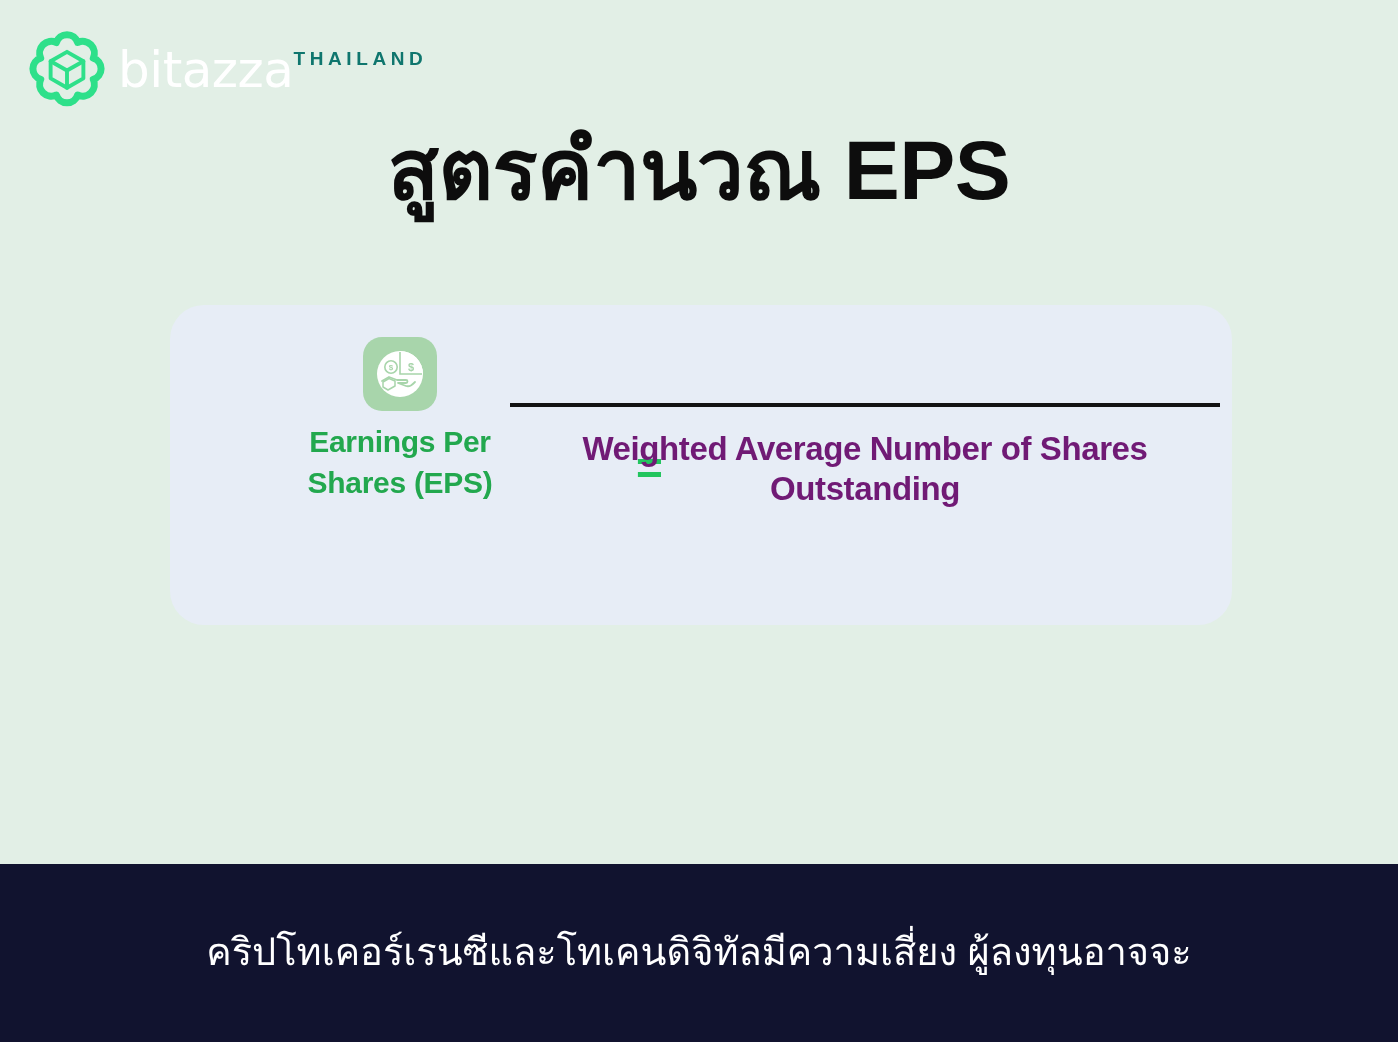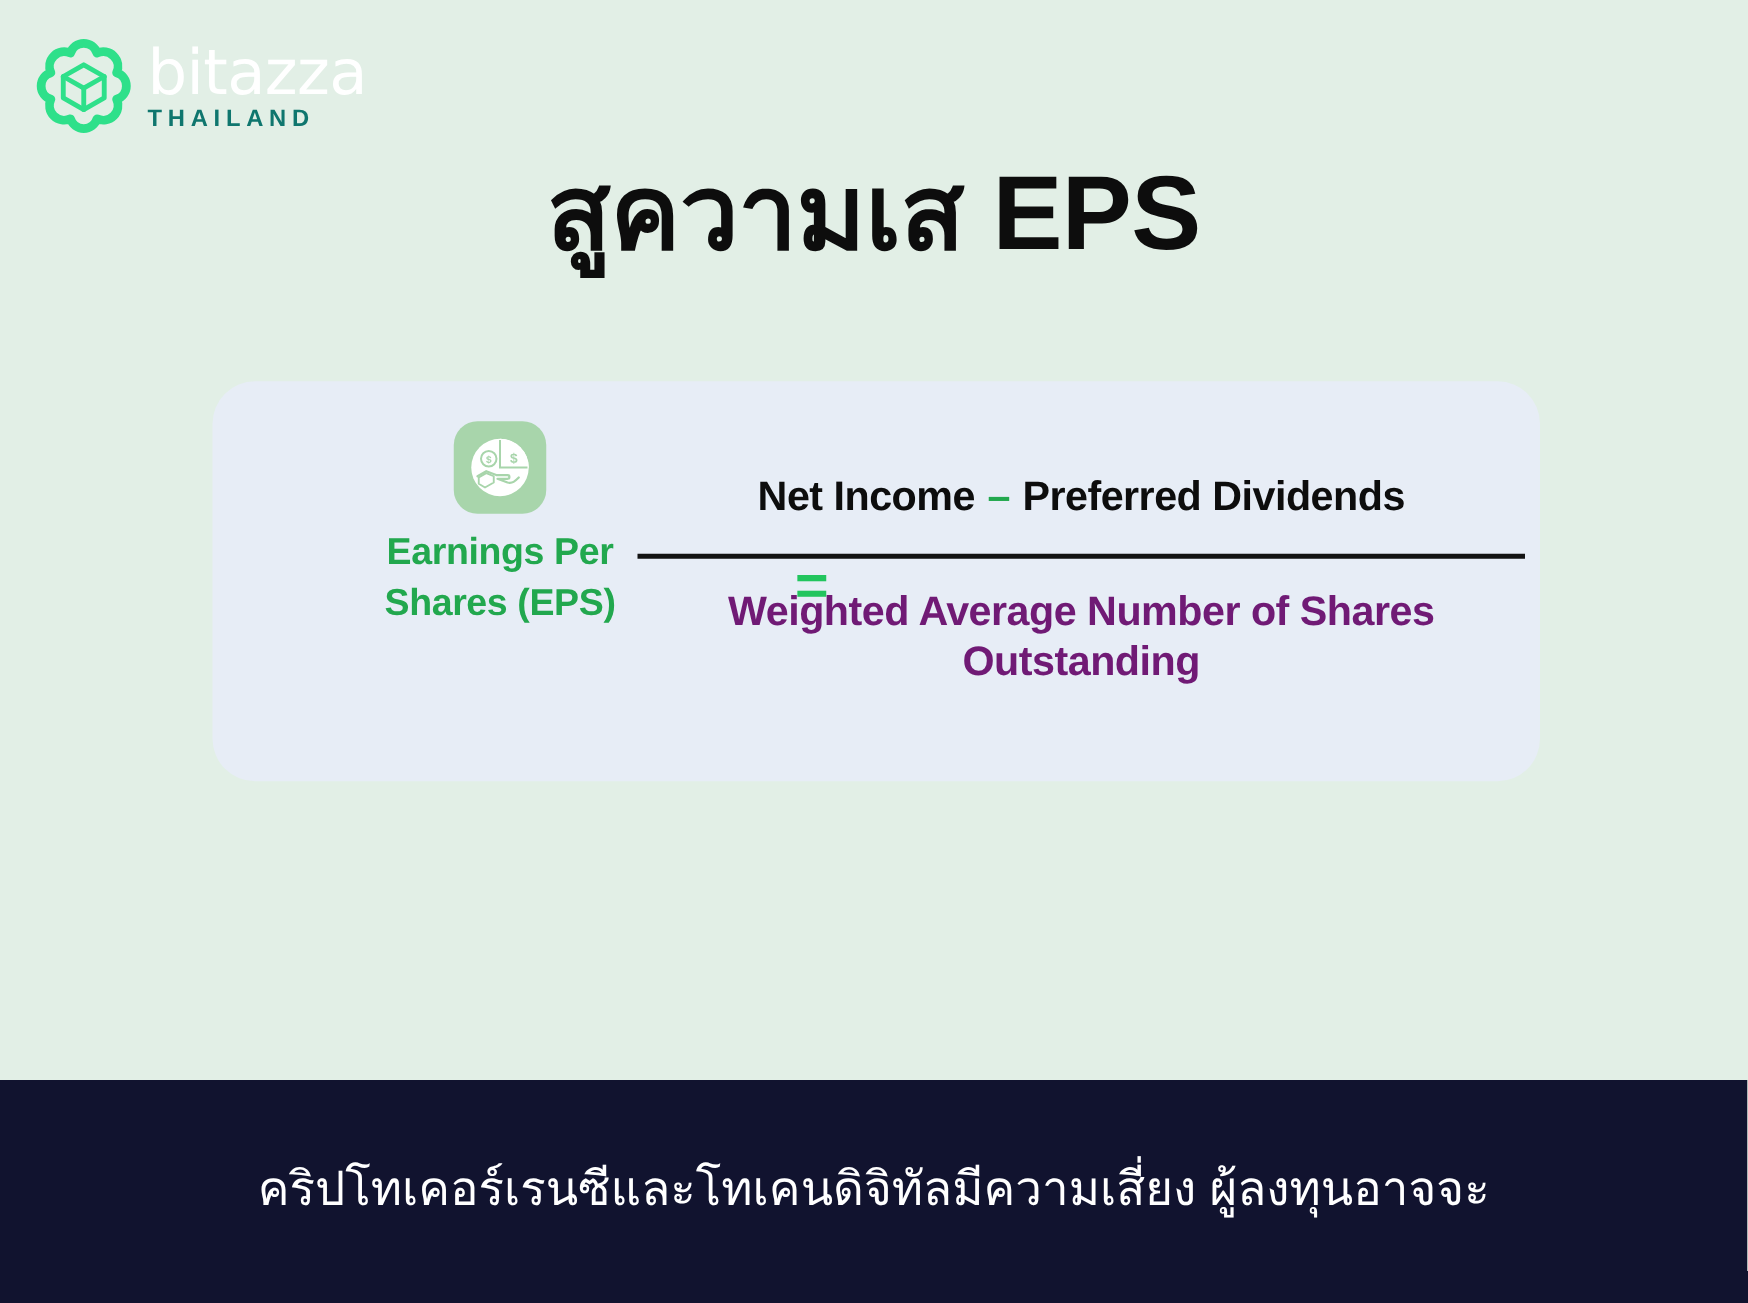--- a/index.html
+++ b/index.html
@@ -32,21 +32,21 @@
     gap: 12px;
   }
   .brand-mark {
     width: 78px;
     height: 78px;
     flex: 0 0 auto;
     display: block;
   }
   .brand-text {
     display: flex;
-    flex-direction: column;
+    flex-direction: row;
     justify-content: center;
     margin-top: 2px;
   }
   .brand-name {
     font-size: 50px;
     line-height: 0.98;
     font-weight: 400;
     color: #ffffff;
     letter-spacing: -0.5px;
     font-family: "DejaVu Sans", sans-serif;
@@ -208,21 +208,21 @@
           <path d="M50 52 L50 74"></path>
         </g>
       </svg>
     </span>
     <span class="brand-text">
       <span class="brand-name">bitazza</span>
       <span class="brand-sub">THAILAND</span>
     </span>
   </div>
 
-  <div class="title">สูความเส EPS</div>
+  <div class="title">สูตรคำนวณ EPS</div>
 
   <div class="card">
 
     <div class="eps-label-block">
       <div class="eps-icon">
         <svg width="56" height="56" viewBox="0 0 56 56" aria-hidden="true">
           <circle cx="28" cy="28" r="23" fill="#ffffff"></circle>
           <path d="M28 5 A23 23 0 0 1 51 28 L28 28 Z" fill="#ffffff"></path>
           <path d="M28 6 L28 28 L50 28" stroke="#a8d5ab" stroke-width="1.6" fill="none"></path>
           <circle cx="19" cy="21" r="6.2" fill="none" stroke="#a8d5ab" stroke-width="1.6"></circle>
@@ -233,23 +233,20 @@
           <path d="M11 36 L17 32.5 L23 35 L23 40 L16 44 L11 41 Z" fill="#ffffff" stroke="#a8d5ab" stroke-width="1.5" stroke-linejoin="round"></path>
         </svg>
       </div>
       <div class="eps-label">Earnings Per</div>
       <div class="eps-label">Shares (EPS)</div>
     </div>
 
     <div class="equals">=</div>
 
     <div class="fraction">
-      <div class="numerator">
-        <span>Net Income</span><span class="minus" style="margin:0 10px;">–</span><span>Preferred Dividends</span>
-      </div>
       <div class="frac-bar"></div>
       <div class="denominator">
         <div>Weighted Average Number of Shares</div>
         <div>Outstanding</div>
       </div>
     </div>
 
   </div>
 
   <div class="footer">

